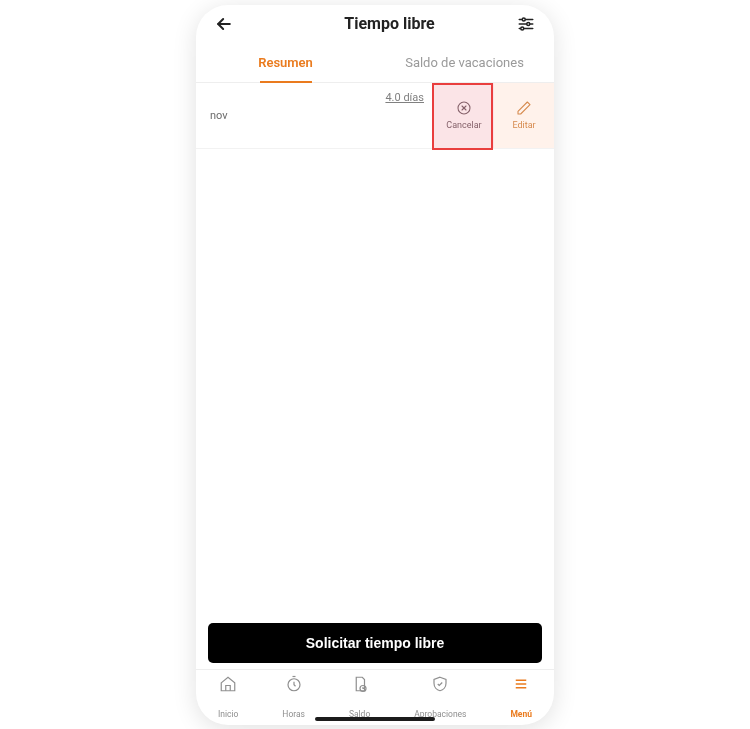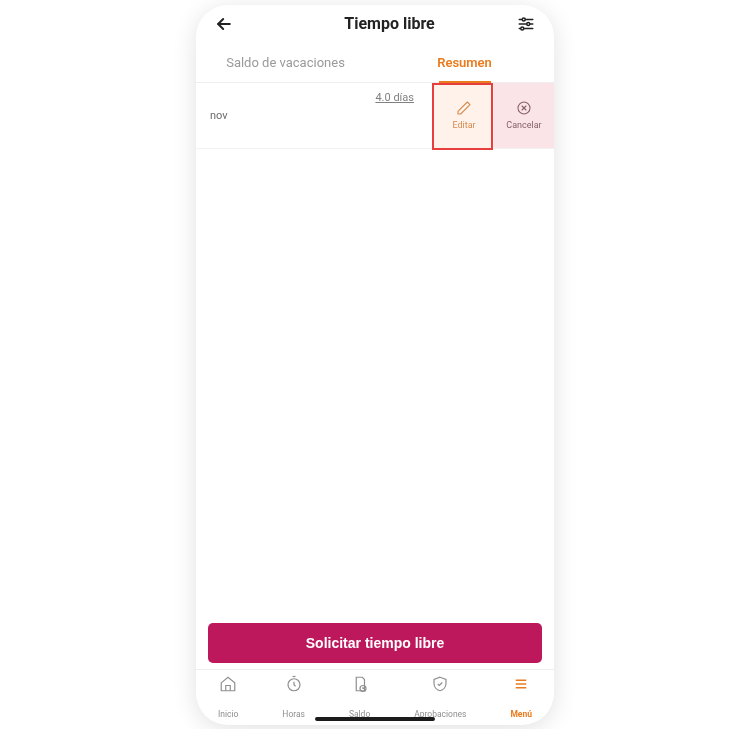--- a/index.html
+++ b/index.html
@@ -93,21 +93,21 @@
       width: 26px;
       overflow: visible;
       white-space: nowrap;
     }
     .row-mid {
       flex: 1;
       display: flex;
       align-items: flex-start;
       justify-content: flex-end;
       padding-top: 8px;
-      padding-right: 20px;
+      padding-right: 10px;
       font-size: 11px;
       color: #808080;
       text-decoration: underline;
     }
     .action {
       width: 60px;
       display: flex;
       flex-direction: column;
       align-items: center;
       justify-content: center;
@@ -127,21 +127,21 @@
       position: absolute;
       border: 2px solid #e93e3e;
       pointer-events: none;
     }
     .cta-wrap {
       padding: 10px 12px 6px 12px;
     }
     .cta {
       width: 100%;
       height: 40px;
-      background: #be185d;
+      background: #000000;
       color: #fff;
       font-size: 14px;
       font-weight: 600;
       border: none;
       border-radius: 5px;
       cursor: pointer;
     }
     .navbar {
       height: 56px;
       display: flex;
@@ -190,42 +190,42 @@
           <circle cx="9" cy="6" r="2" fill="#fff"></circle>
           <line x1="3" y1="12" x2="21" y2="12"></line>
           <circle cx="15" cy="12" r="2" fill="#fff"></circle>
           <line x1="3" y1="18" x2="21" y2="18"></line>
           <circle cx="7" cy="18" r="2" fill="#fff"></circle>
         </svg>
     </div>
   </div>
 
   <div class="tabs">
+    <div class="tab active">Resumen</div>
     <div class="tab">Saldo de vacaciones</div>
-    <div class="tab active">Resumen</div>
   </div>
 
   <div class="content">
     <div class="row">
       <div class="row-left">nov</div>
       <div class="row-mid">4.0 días</div>
-      <div class="action edit">
-        <svg width="16" height="16" viewBox="0 0 24 24" fill="none" stroke="currentColor" stroke-width="1.6" stroke-linecap="round" stroke-linejoin="round">
-            <path d="M17 3l4 4L7 21H3v-4L17 3z"></path>
-          </svg>
-        <span>Editar</span>
-      </div>
       <div class="action cancel">
         <svg width="16" height="16" viewBox="0 0 24 24" fill="none" stroke="currentColor" stroke-width="1.6" stroke-linecap="round">
             <circle cx="12" cy="12" r="9"></circle>
             <line x1="9" y1="9" x2="15" y2="15"></line>
             <line x1="15" y1="9" x2="9" y2="15"></line>
           </svg>
         <span>Cancelar</span>
       </div>
+      <div class="action edit">
+        <svg width="16" height="16" viewBox="0 0 24 24" fill="none" stroke="currentColor" stroke-width="1.6" stroke-linecap="round" stroke-linejoin="round">
+            <path d="M17 3l4 4L7 21H3v-4L17 3z"></path>
+          </svg>
+        <span>Editar</span>
+      </div>
     </div>
     <div class="highlight" style="top:0;left:236px;width:61px;height:67px;"></div>
   </div>
 
   <div class="cta-wrap">
     <button class="cta">Solicitar tiempo libre</button>
   </div>
 
   <div class="navbar">
     <div class="nav-item">

